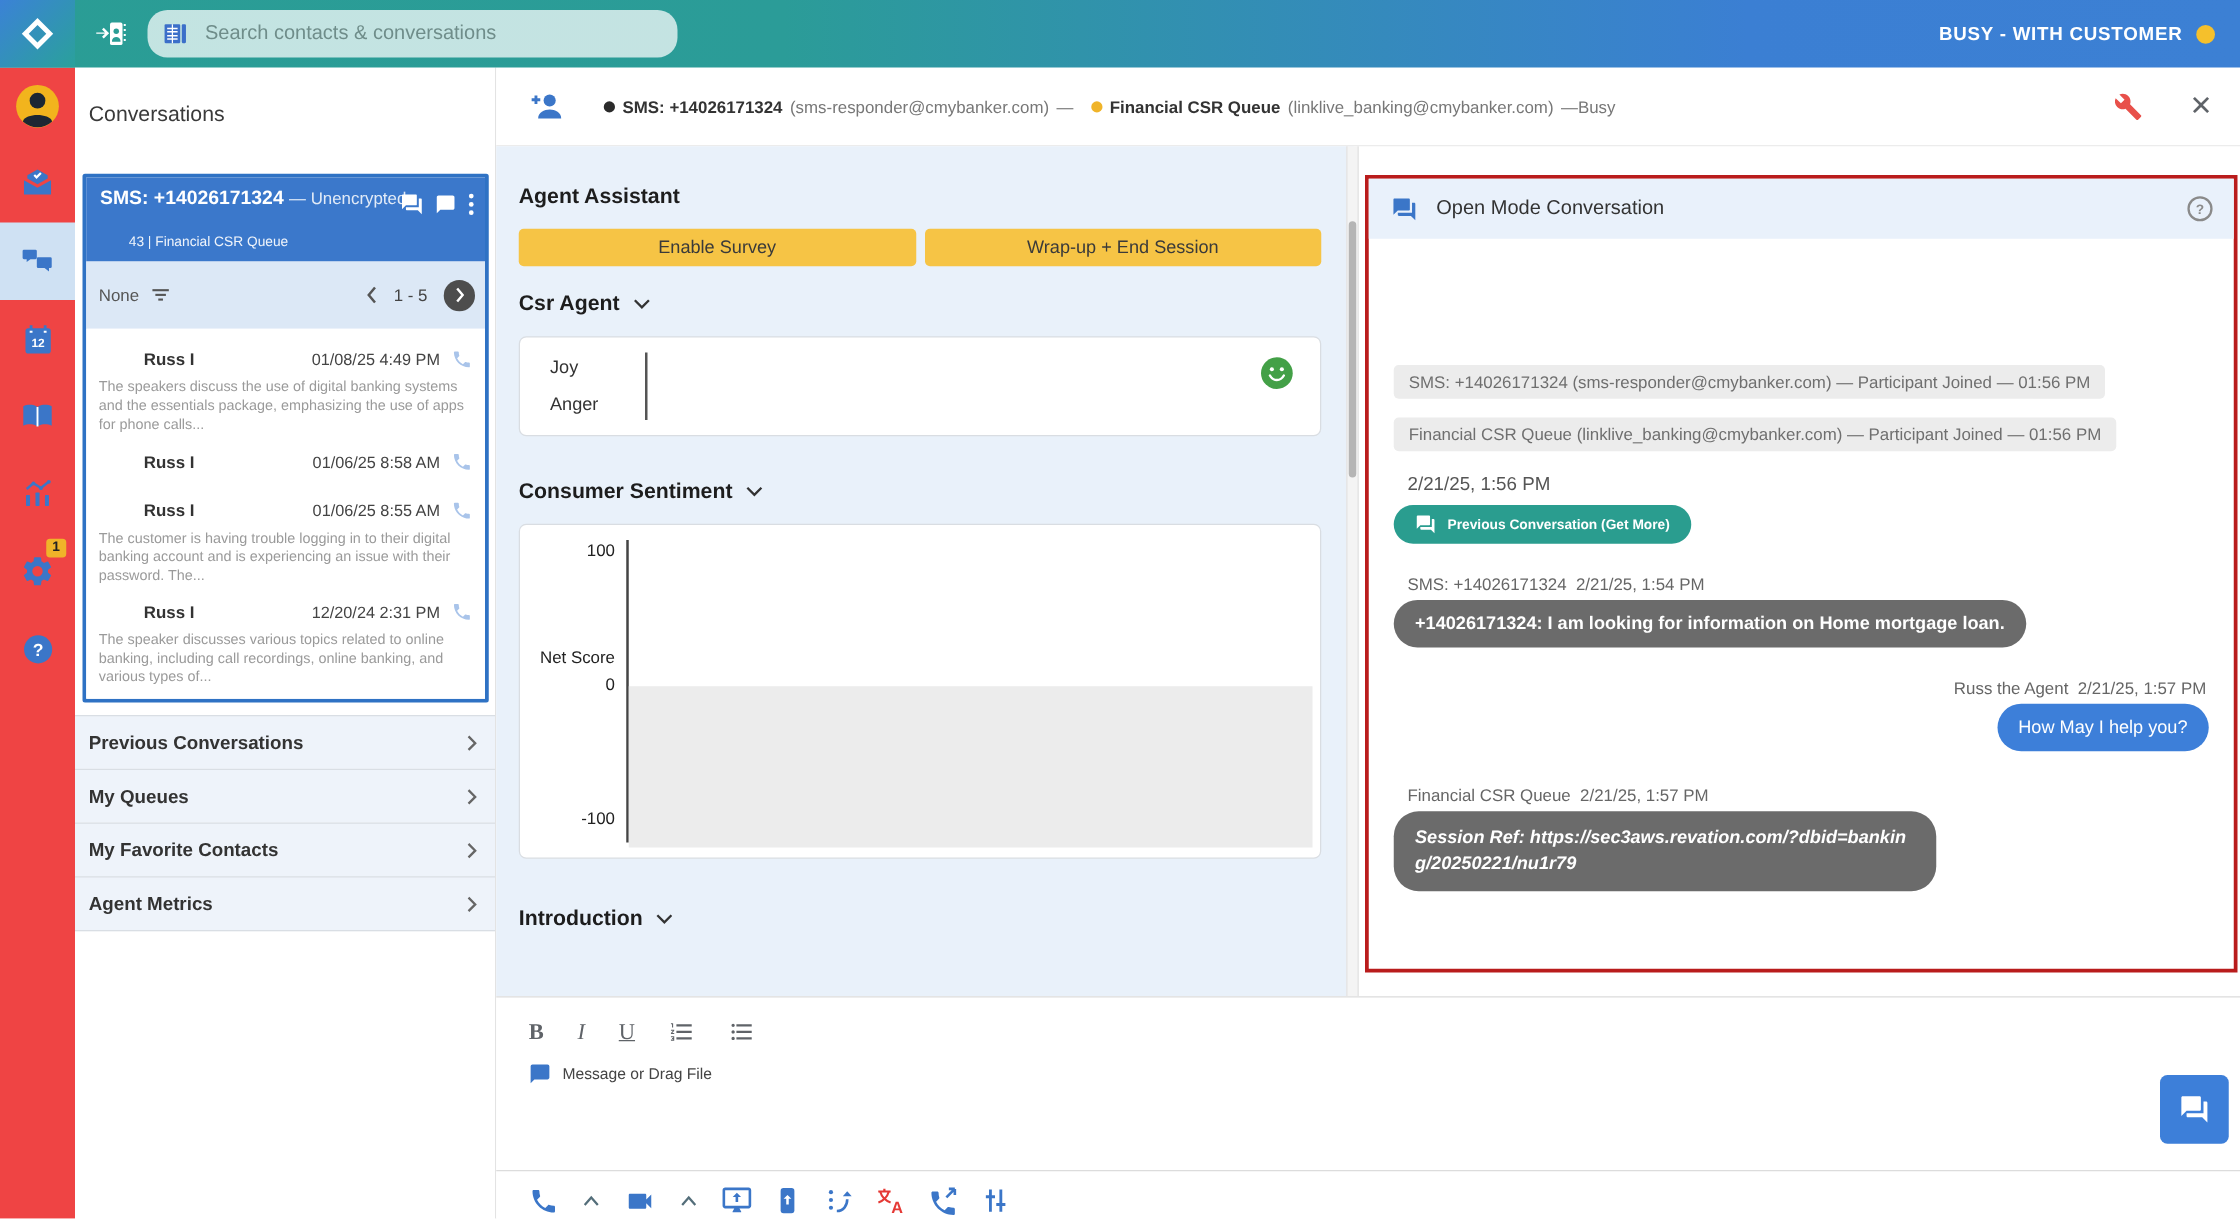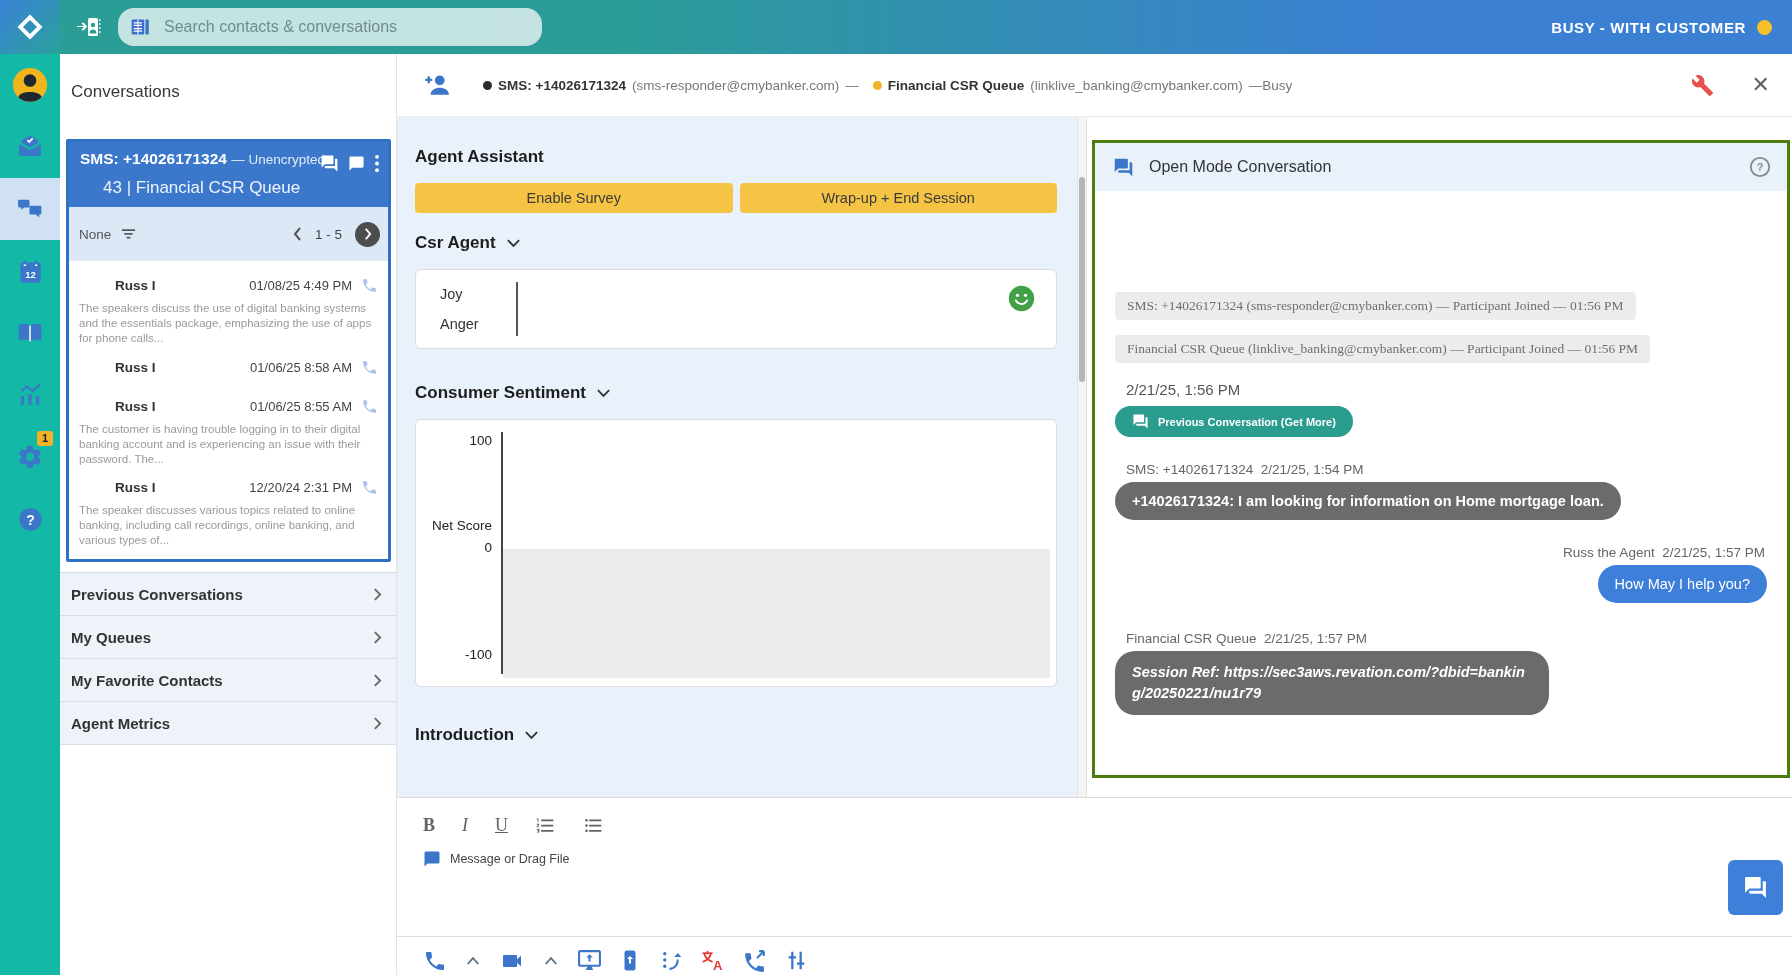--- a/index.html
+++ b/index.html
@@ -17,39 +17,39 @@
   .search{margin-left:16px;width:400px;height:38px;background:rgba(255,255,255,.72);
     border-radius:16px;display:flex;align-items:center;padding:0 12px;gap:12px;}
   .search input{border:none;background:transparent;outline:none;font-size:16px;
     color:#33524f;width:100%;font-family:"Liberation Sans",sans-serif;}
   .search input::placeholder{color:#6f8d8a;}
   .status{margin-left:auto;margin-right:20px;display:flex;align-items:center;gap:11px;
     color:#fff;font-weight:bold;font-size:15px;letter-spacing:.6px;}
   .status-dot{width:15px;height:15px;border-radius:50%;background:#f5c02c;}
 
   
-  .rail{position:absolute;top:54px;left:0;width:60px;bottom:0;background:#14b8a6;}
+  .rail{position:absolute;top:54px;left:0;width:60px;bottom:0;background:#ef4444;}
   .rail-item{width:60px;height:62px;display:flex;align-items:center;justify-content:center;
     position:relative;cursor:pointer;}
   .rail-item.selected{background:#cfe1f3;}
   .rail-badge{position:absolute;top:5px;right:7px;background:#f0b429;color:#222;
     font-size:11px;font-weight:bold;padding:1px 5px;border-radius:3px;line-height:13px;}
 
   
   .convpanel{position:absolute;top:54px;left:60px;width:337px;bottom:0;background:#fff;
     border-right:1px solid #e3e3e3;box-sizing:border-box;}
   .convtitle{padding:28px 0 0 11px;font-size:17px;color:#3a3a3a;}
   .convcard{position:absolute;left:6px;right:5px;top:85px;height:423px;
     border:3px solid #2f72c4;border-radius:2px;display:flex;flex-direction:column;
     box-sizing:border-box;background:#fff;}
   .convhead{background:#3b78cb;color:#fff;padding:8px 8px 9px 10px;position:relative;}
   .ch-l1{font-size:15.5px;padding-left:1px;white-space:nowrap;}
   .ch-title{font-weight:bold;}
   .ch-enc{opacity:.85;font-size:13.5px;}
-  .ch-l2{font-size:17px;opacity:.92;padding-left:24px;margin-top:10px;}
+  .ch-l2{font-size:11px;opacity:.92;padding-left:24px;margin-top:20px;}
   .ch-icons{position:absolute;right:8px;top:12px;display:flex;align-items:center;gap:9px;}
   .filterrow{background:#dce8f6;display:flex;align-items:center;height:54px;padding:0 8px 0 10px;}
   .f-none{font-size:13.5px;color:#555;display:flex;align-items:center;gap:10px;}
   .f-pag{margin-left:auto;display:flex;align-items:center;gap:13px;}
   .f-range{font-size:13.5px;color:#444;}
   .f-next{width:25px;height:25px;border-radius:50%;background:#4d4d4d;display:flex;
     align-items:center;justify-content:center;}
   .convlist{flex:1;background:#fff;overflow:hidden;padding-top:6px;}
   .convrow{padding:10px 10px 2px 10px;cursor:pointer;}
   .cr-top{display:flex;align-items:center;}
@@ -97,27 +97,27 @@
   .axis{position:absolute;left:85px;top:12px;bottom:12px;width:2px;background:#444;}
   .negzone{position:absolute;left:87px;right:6px;top:129px;bottom:8px;background:#ececec;}
   .intro-title{margin-top:38px;}
   .vscroll{position:absolute;left:1077px;top:117px;width:10px;height:680px;background:#f4f4f4;
     border-left:1px solid #e2e2e2;border-right:1px solid #e2e2e2;box-sizing:border-box;}
   .vthumb{position:absolute;left:1px;right:1px;top:60px;height:205px;background:#b5b5b5;
     border-radius:4px;cursor:grab;}
 
   
   .openmode{position:absolute;left:1092px;top:140px;width:698px;height:638px;background:#fff;
-    border:3px solid #4d7c0f;box-sizing:border-box;}
+    border:3px solid #b91c1c;box-sizing:border-box;}
   .om-head{height:48px;background:#e9f1fb;display:flex;align-items:center;padding:0 16px 0 18px;gap:15px;}
   .om-title{font-size:16px;color:#333;font-weight:500;}
   .om-help{margin-left:auto;cursor:pointer;}
   .om-body{padding:0 20px;}
   .om-pill{display:inline-block;background:#ececec;color:#6f6f6f;font-size:13.5px;
-    padding:6px 12px;border-radius:4px;font-family:Liberation Serif, serif;}
+    padding:6px 12px;border-radius:4px;}
   .p1{margin-top:101px;}
   .om-ts{margin:18px 0 8px 11px;color:#555;font-size:15px;}
   .om-prevbtn{display:inline-flex;align-items:center;gap:9px;background:#2a9d8f;color:#fff;
     font-size:11px;font-weight:bold;padding:7px 17px;border-radius:18px;border:none;
     font-family:"Liberation Sans",sans-serif;cursor:pointer;}
   .om-label{margin:25px 0 5px 11px;color:#666;font-size:13.5px;}
   .bub-dark{display:inline-block;background:#6b6b6b;color:#fff;font-size:14.5px;font-weight:bold;
     padding:11px 17px;border-radius:20px;max-width:600px;}
   .rgroup{text-align:right;}
   .bub-blue{display:inline-block;background:#3d7fd9;color:#fff;font-size:14.5px;font-weight:500;

